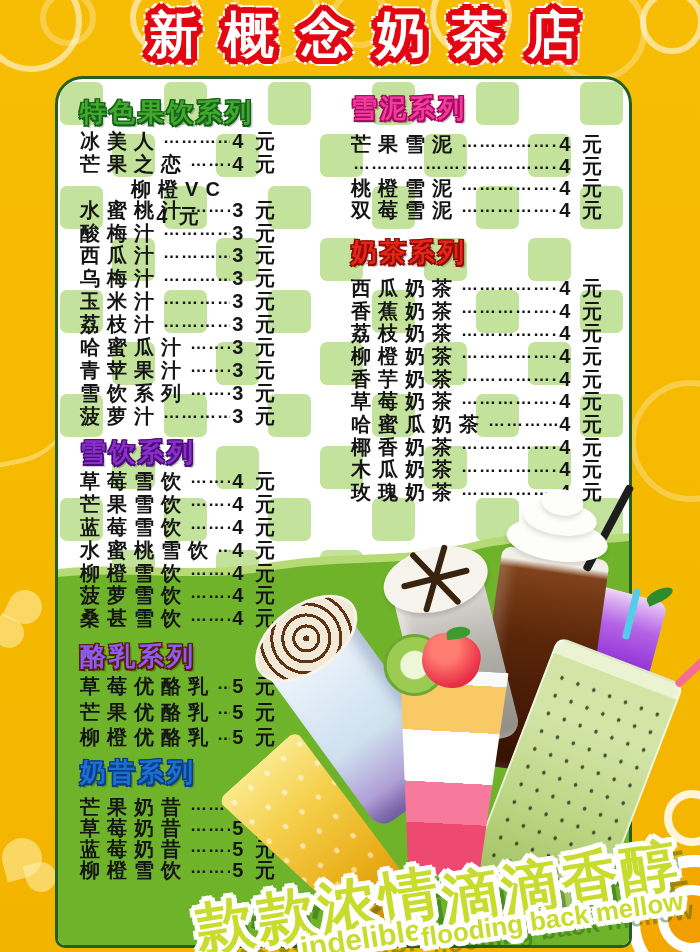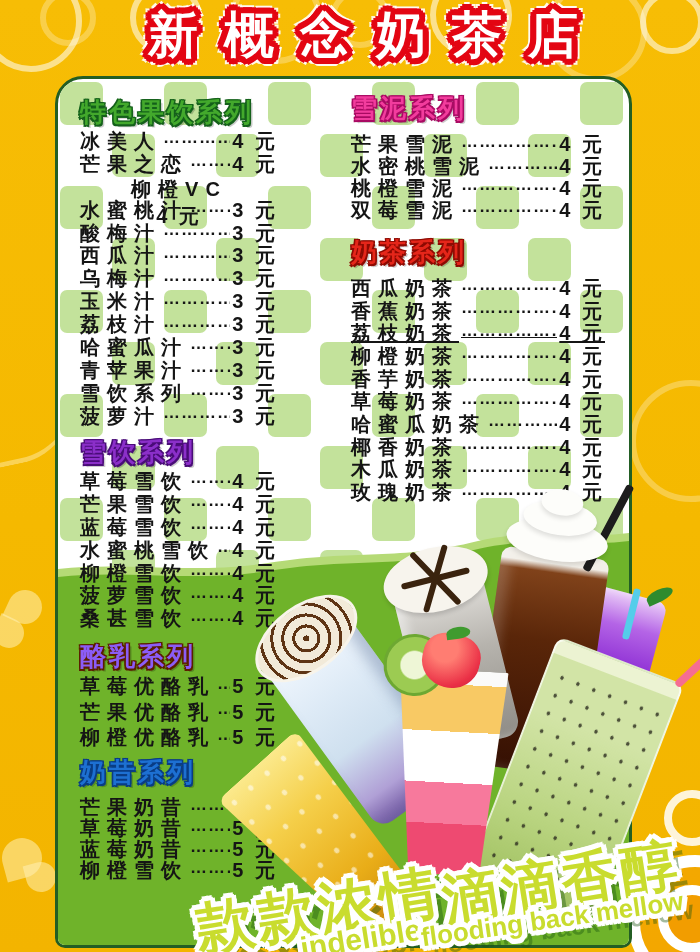--- a/index.html
+++ b/index.html
@@ -356,21 +356,20 @@
     </div>
   <div class="menu-col" id="col-right">
       <div class="m-header" style="top: 12px; color: rgb(242, 60, 157); text-shadow: rgb(169, 11, 99) 1px 0px, rgb(169, 11, 99) -1px 0px, rgb(169, 11, 99) 0px 1px, rgb(169, 11, 99) 0px -1px, rgb(169, 11, 99) 1.5px 1.5px, rgb(169, 11, 99) -1.5px 1.5px, rgb(169, 11, 99) 1.5px -1.5px, rgb(169, 11, 99) -1.5px -1.5px, rgba(0, 0, 0, 0.2) 3px 3px 0px;">雪泥系列</div>
       <div class="m-items" style="top: 55px;">
         <div class="m-row" style="height: 21.8px;">
           <span class="m-name">芒果雪泥</span>
           <span class="m-dots">………………………………………………</span>
           <span class="m-price">4 元</span>
         </div>
         <div class="m-row" style="height: 21.8px;">
-          <span class="m-name">水密桃雪泥</span>
           <span class="m-dots">………………………………………………</span>
           <span class="m-price">4 元</span>
         </div>
         <div class="m-row" style="height: 21.8px;">
           <span class="m-name">桃橙雪泥</span>
           <span class="m-dots">………………………………………………</span>
           <span class="m-price">4 元</span>
         </div>
         <div class="m-row" style="height: 21.8px;">
           <span class="m-name">双莓雪泥</span>
@@ -383,21 +382,21 @@
         <div class="m-row" style="height: 22.7px;">
           <span class="m-name">西瓜奶茶</span>
           <span class="m-dots">………………………………………………</span>
           <span class="m-price">4 元</span>
         </div>
         <div class="m-row" style="height: 22.7px;">
           <span class="m-name">香蕉奶茶</span>
           <span class="m-dots">………………………………………………</span>
           <span class="m-price">4 元</span>
         </div>
-        <div class="m-row" style="height: 22.7px; text-decoration: underline;">
+        <div class="m-row" style="height: 22.7px;">
           <span class="m-name">荔枝奶茶</span>
           <span class="m-dots">………………………………………………</span>
           <span class="m-price">4 元</span>
         </div>
         <div class="m-row" style="height: 22.7px;">
           <span class="m-name">柳橙奶茶</span>
           <span class="m-dots">………………………………………………</span>
           <span class="m-price">4 元</span>
         </div>
         <div class="m-row" style="height: 22.7px;">

